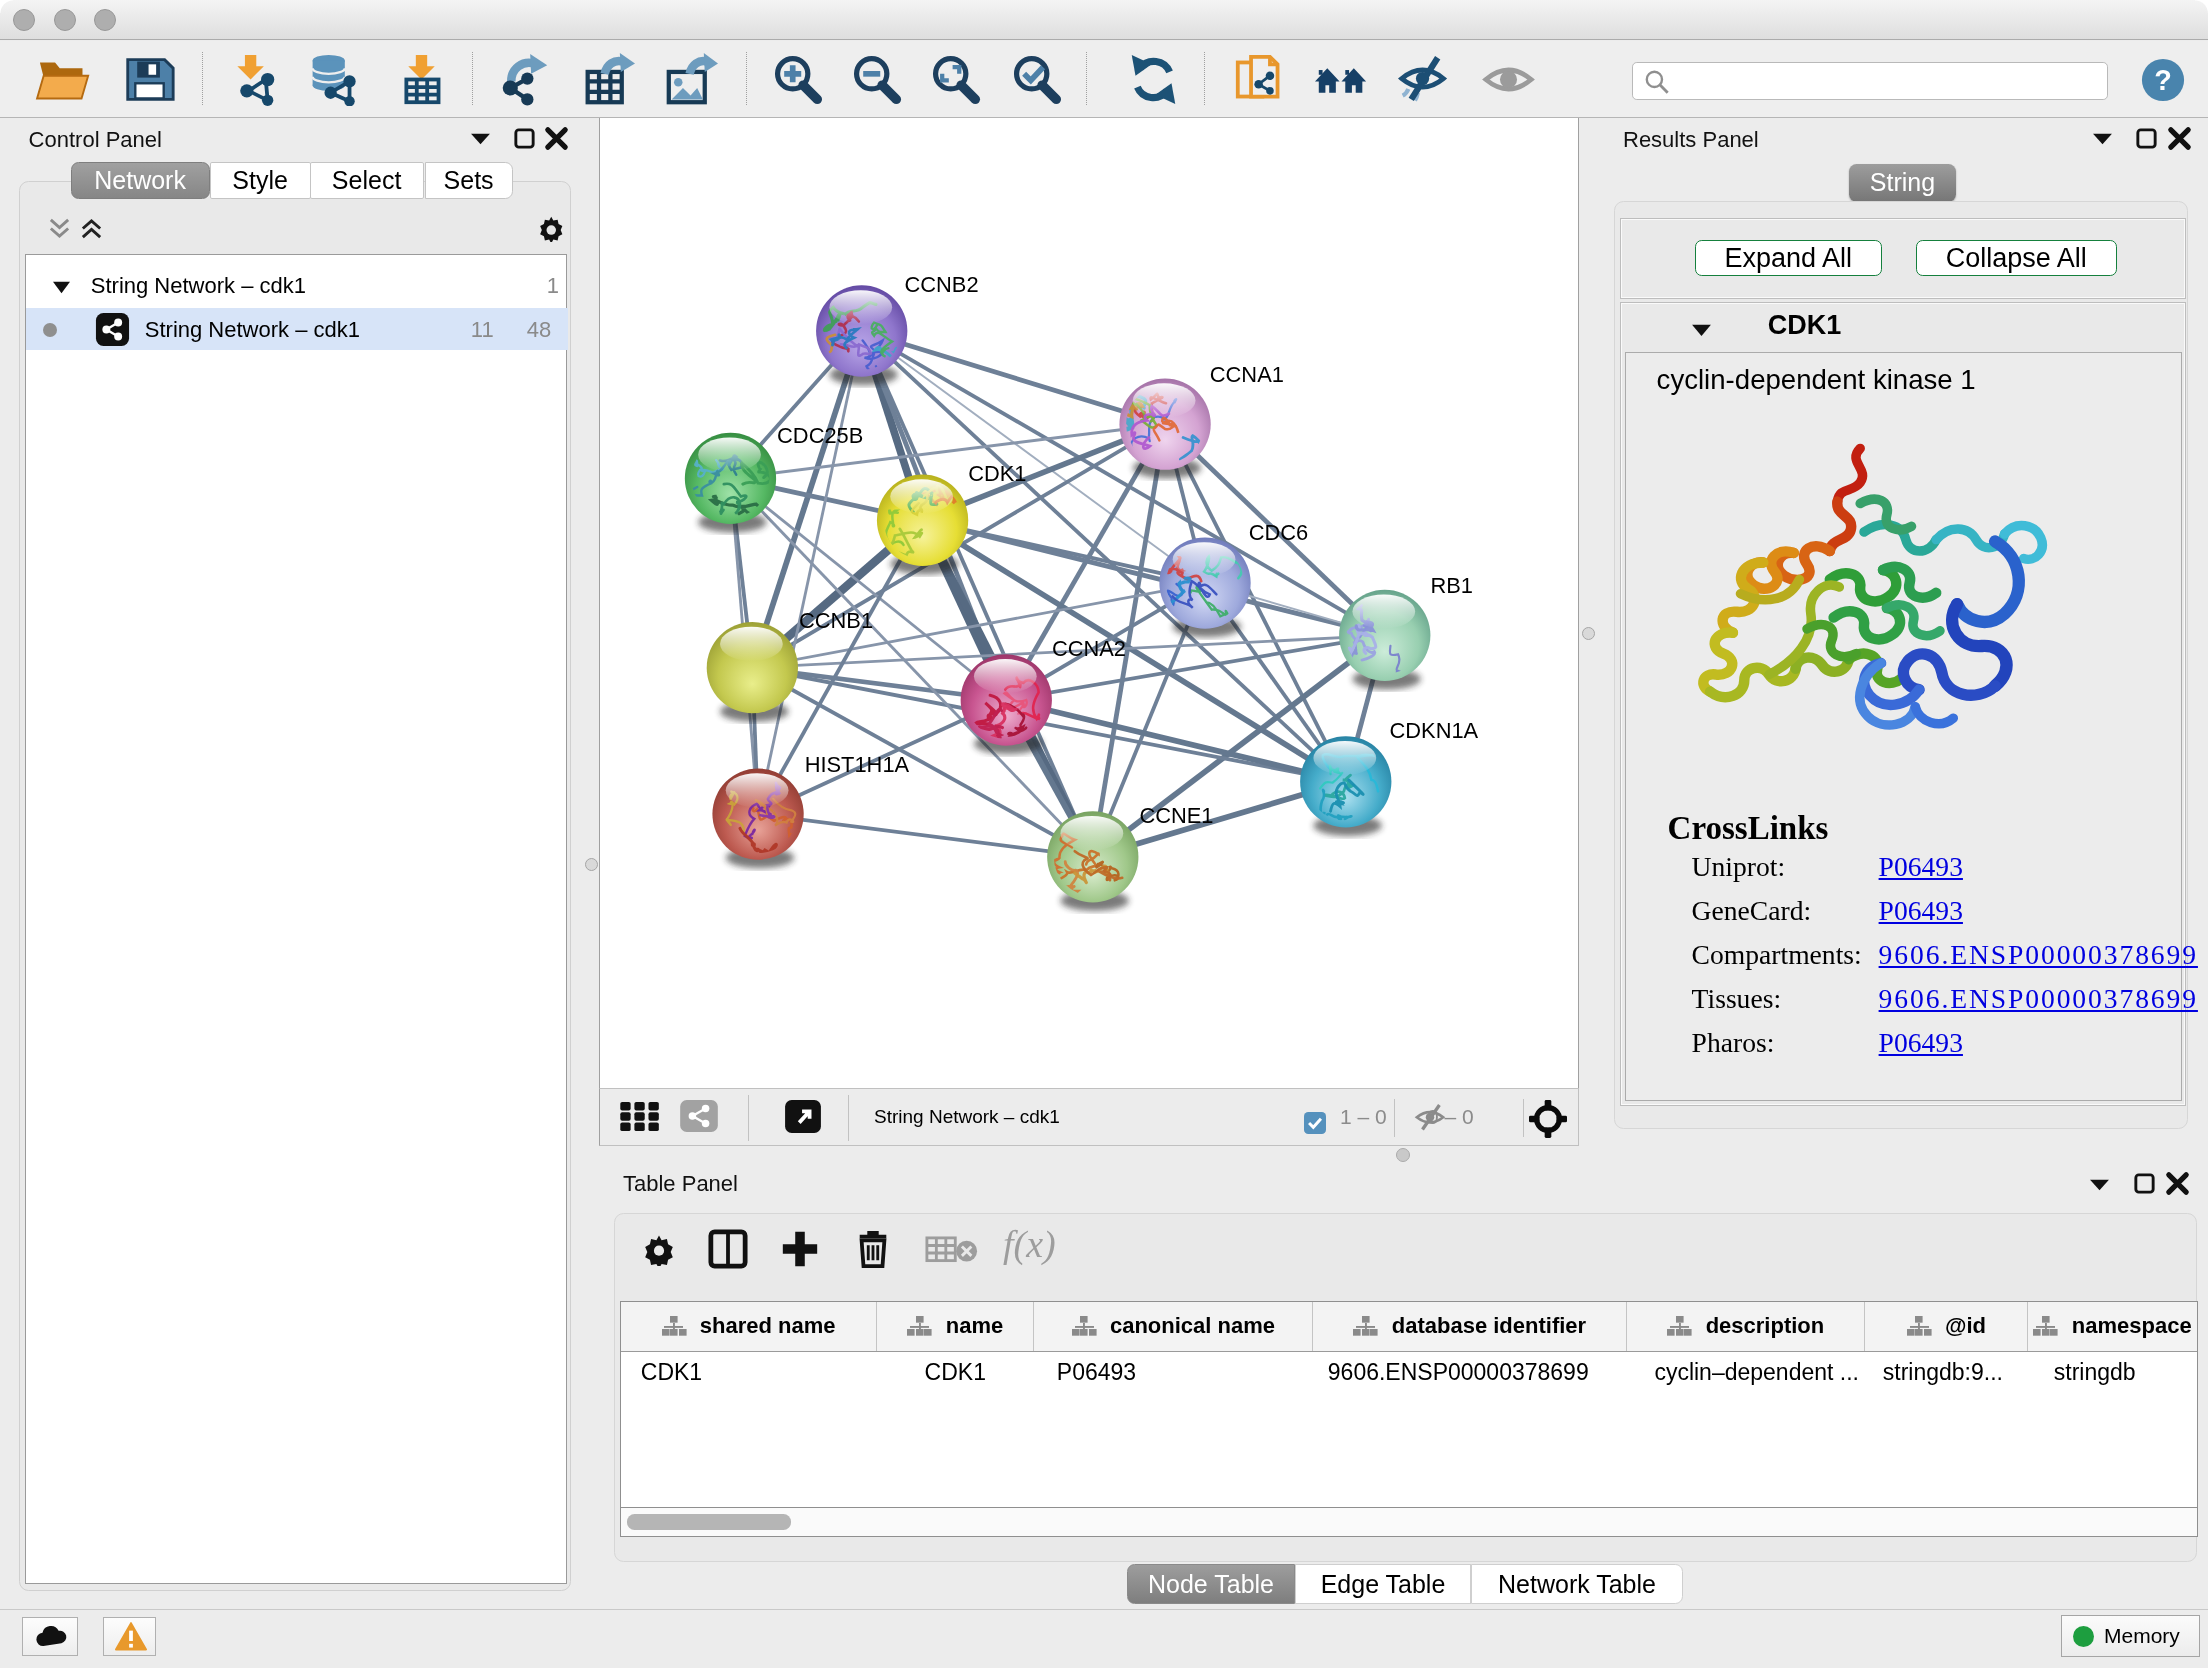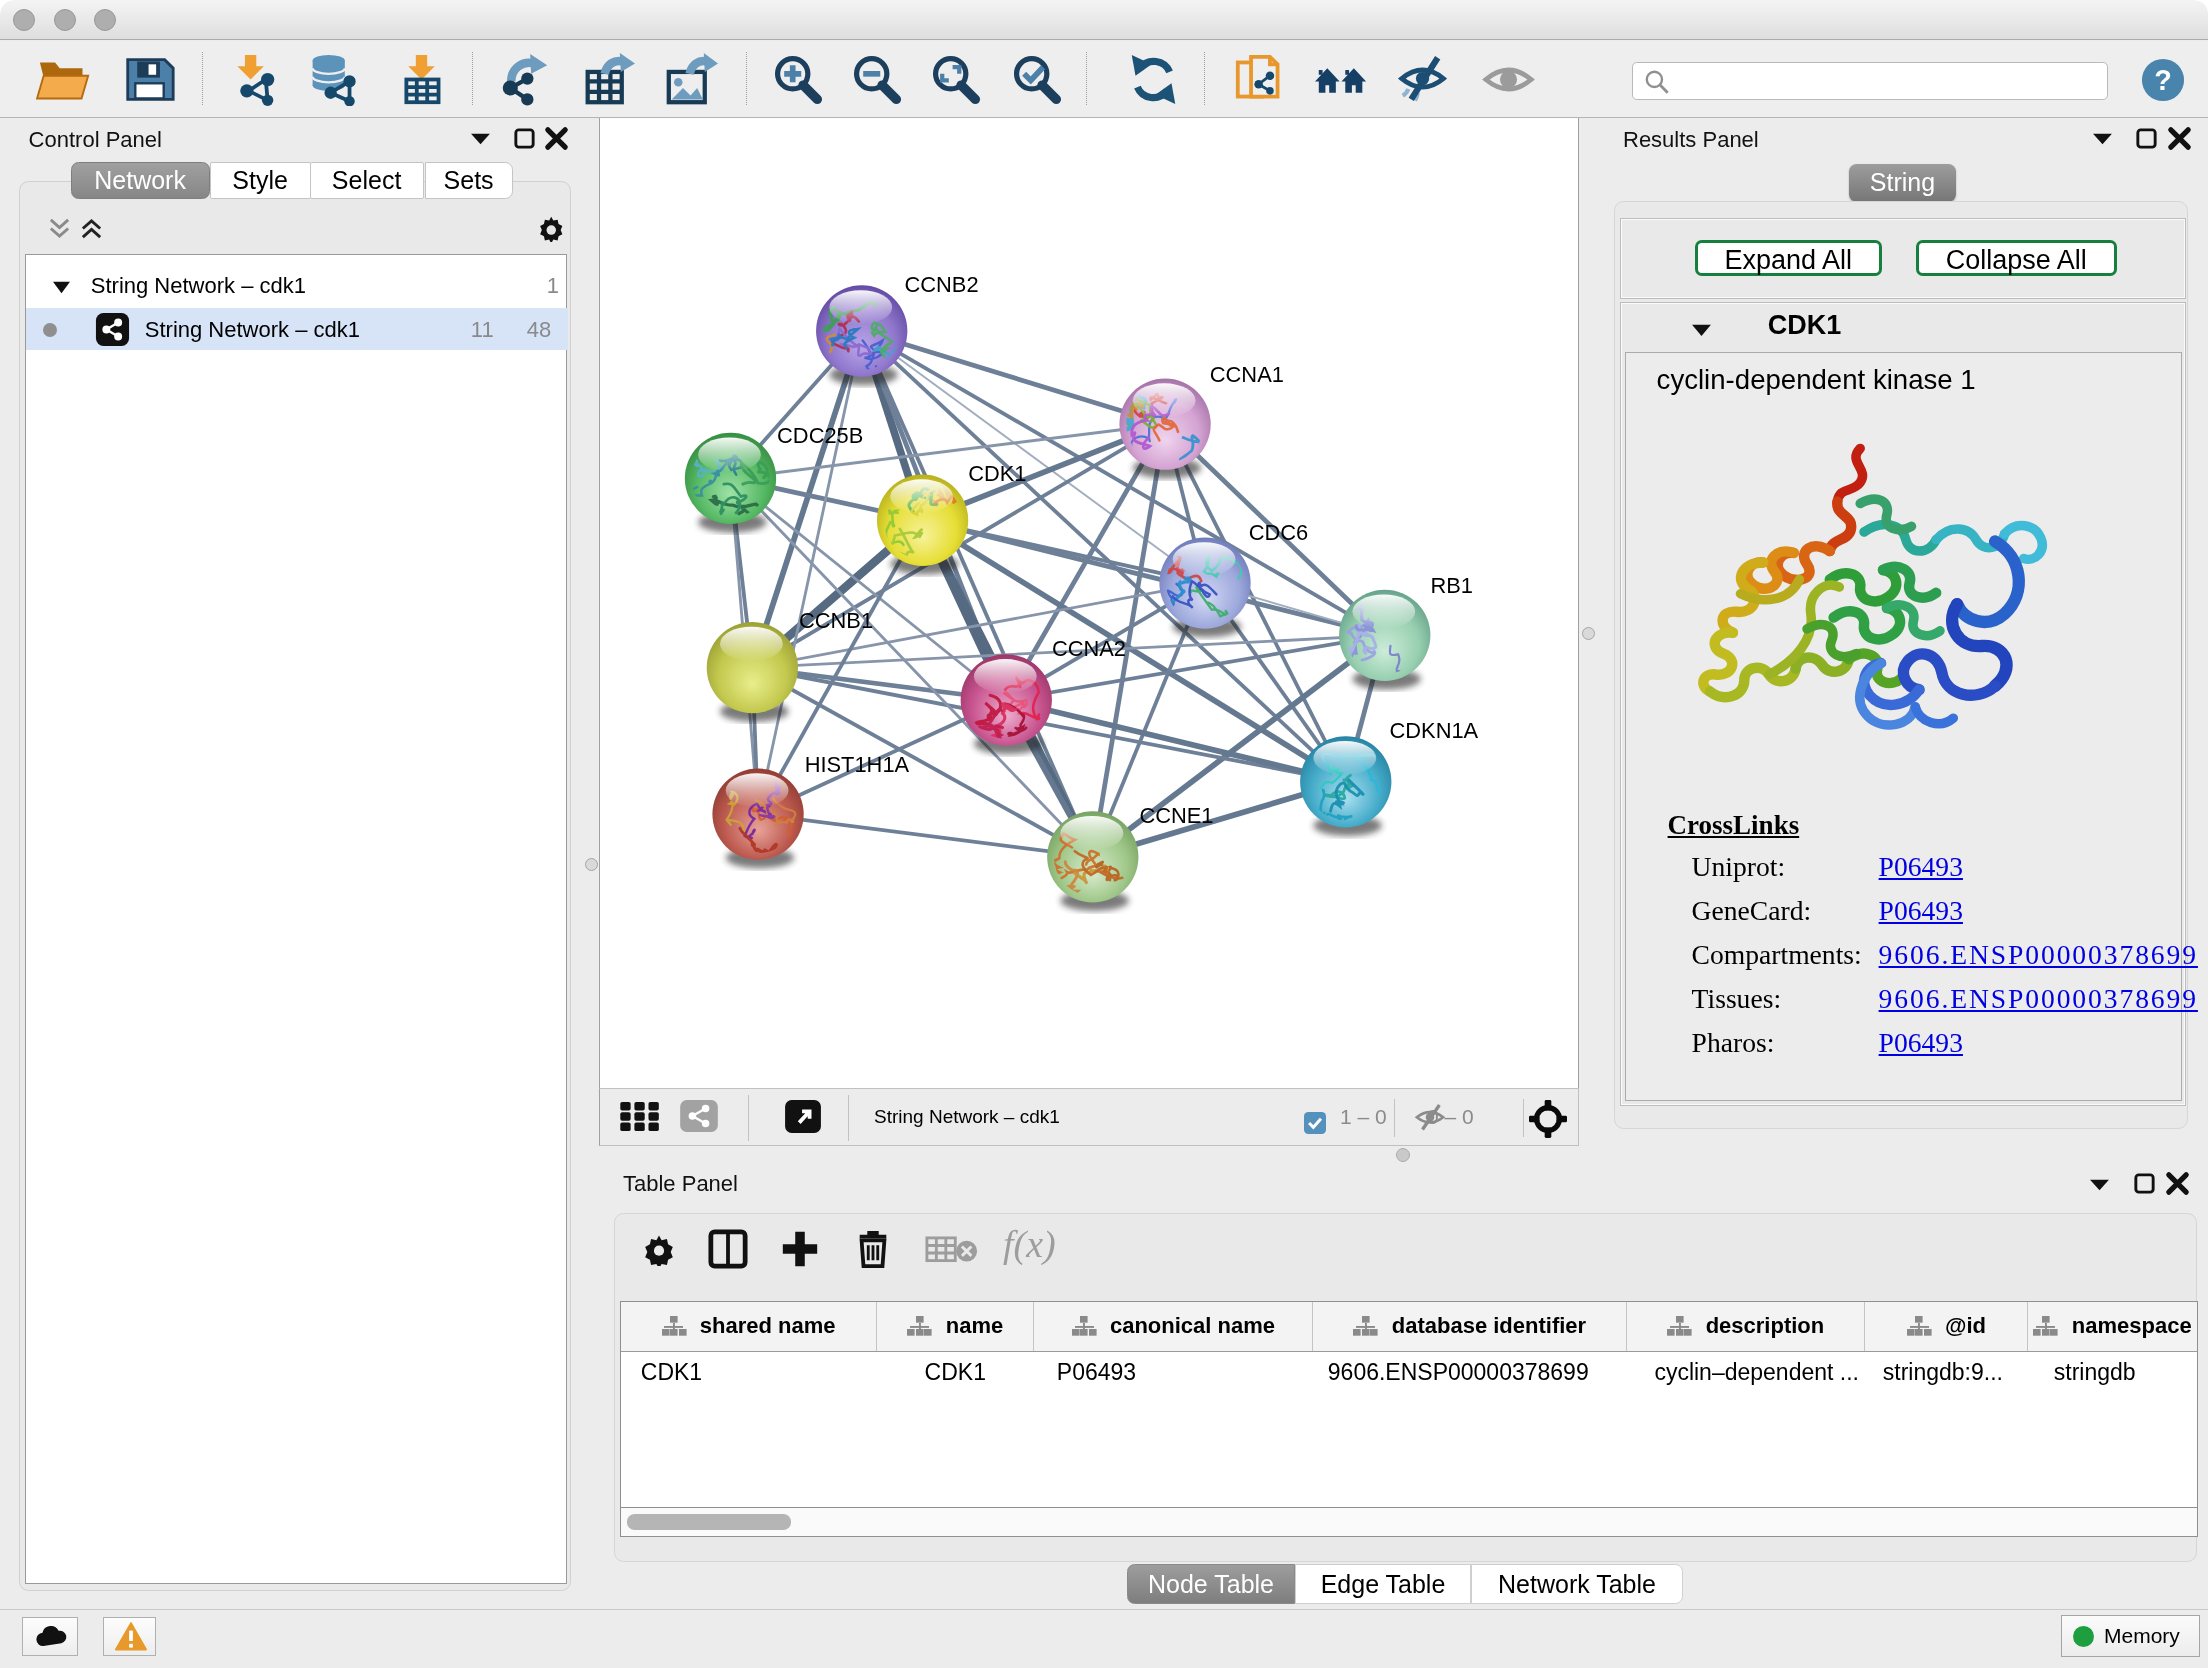--- a/index.html
+++ b/index.html
@@ -42,21 +42,21 @@
 
 #cp-body { position:absolute; left:11.4px; top:63px; width:552px; height:1410px; background:#e9e9e9;
   border:1px solid #d0d0d0; border-radius:9.5px; }
 #cp-header { position:absolute; left:4.8px; top:27px; width:542px; height:42px; background:#e4e4e4;
   border-bottom:1px solid #bbb; font-size:23px; text-align:center; line-height:42px; color:#111; }
 #cp-list { position:absolute; left:4.8px; top:72px; width:542px; height:1330px; background:#fff; border:1px solid #9a9a9a; }
 
 
 #rp-body { position:absolute; left:34px; top:83px; width:574px; height:928px; background:#e9e9e9;
   border:1px solid #d6d6d6; border-radius:9.5px; }
-.rp-btn { position:absolute; top:0; height:36px; background:#fff; border:3px solid #15803d; border-radius:6.7px;
+.rp-btn { position:absolute; top:0; height:36px; background:#fff; border:1px solid #15803d; border-radius:6.7px;
   font-size:27px; text-align:center; }
 
 
 #tp-body { position:absolute; left:15px; top:67px; width:1583px; height:349px; background:#e9e9e9;
   border:1px solid #d6d6d6; border-radius:9.5px; }
 
 table { border-collapse:collapse; }
 .th { background:#f3f3f3; border-bottom:1px solid #9a9a9a; border-right:1px solid #c4c4c4;
   font-weight:bold; font-size:22px; text-align:center; position:relative; }
 .td { font-size:23px; text-align:left; overflow:hidden; white-space:nowrap; }
@@ -684,21 +684,21 @@
 <path d="M298 176 C284 198 300 222 324 220 C350 218 360 244 338 262" fill="none" stroke="#2244bc" stroke-width="13" stroke-linecap="round"></path>
 <path d="M338 262 C318 280 286 272 282 248 C278 228 258 222 246 236 C236 248 244 264 258 266" fill="none" stroke="#2a4cc4" stroke-width="12" stroke-linecap="round"></path>
 <path d="M258 266 C246 284 220 288 206 272 C194 258 202 240 218 238" fill="none" stroke="#3a6ad8" stroke-width="11" stroke-linecap="round"></path>
 <path d="M218 238 C196 252 188 278 204 294 C220 310 250 304 254 284" fill="none" stroke="#4a86e0" stroke-width="10" stroke-linecap="round"></path>
 <path d="M254 284 C258 300 280 308 294 296" fill="none" stroke="#3a72dc" stroke-width="10" stroke-linecap="round"></path>
 <path d="M100 250 C128 236 148 212 144 186 C141 166 158 150 174 158" fill="none" stroke="#9cb424" stroke-width="10" stroke-linecap="round"></path>
 <path d="M70 165 C95 177 122 172 132 150" fill="none" stroke="#b8ac1e" stroke-width="10" stroke-linecap="round"></path>
 <path d="M140 202 C158 192 172 200 166 214 C160 228 176 236 192 228" fill="none" stroke="#4aa02c" stroke-width="10" stroke-linecap="round"></path>
 <path d="M196 70 C214 60 228 68 224 82 C220 96 236 102 250 94" fill="none" stroke="#38a06a" stroke-width="10" stroke-linecap="round"></path>
         </svg>
-        <div style="position:absolute;left:42px;top:457px;font-family:'Liberation Serif',serif;font-size:27px;font-weight:bold;text-decoration:underline;">CrossLinks</div>
+        <div style="position:absolute;left:42px;top:457px;font-family:'Liberation Serif',serif;font-size:33px;font-weight:bold;">CrossLinks</div>
         <div style="position:absolute;left:66px;top:498px;width:495px;font-family:'Liberation Serif',serif;font-size:27.6px;">
           <div style="height:44px;">Uniprot:<span style="position:absolute;left:187px;color:#0000e0;text-decoration:underline;">P06493</span></div>
           <div style="height:44px;">GeneCard:<span style="position:absolute;left:187px;color:#0000e0;text-decoration:underline;">P06493</span></div>
           <div style="height:44px;">Compartments:<span style="position:absolute;left:187px;color:#0000e0;text-decoration:underline;letter-spacing:1.9px;">9606.ENSP00000378699</span></div>
           <div style="height:44px;">Tissues:<span style="position:absolute;left:187px;color:#0000e0;text-decoration:underline;letter-spacing:1.9px;">9606.ENSP00000378699</span></div>
           <div style="height:44px;">Pharos:<span style="position:absolute;left:187px;color:#0000e0;text-decoration:underline;">P06493</span></div>
         </div>
       </div>
     </div>
   </div>

